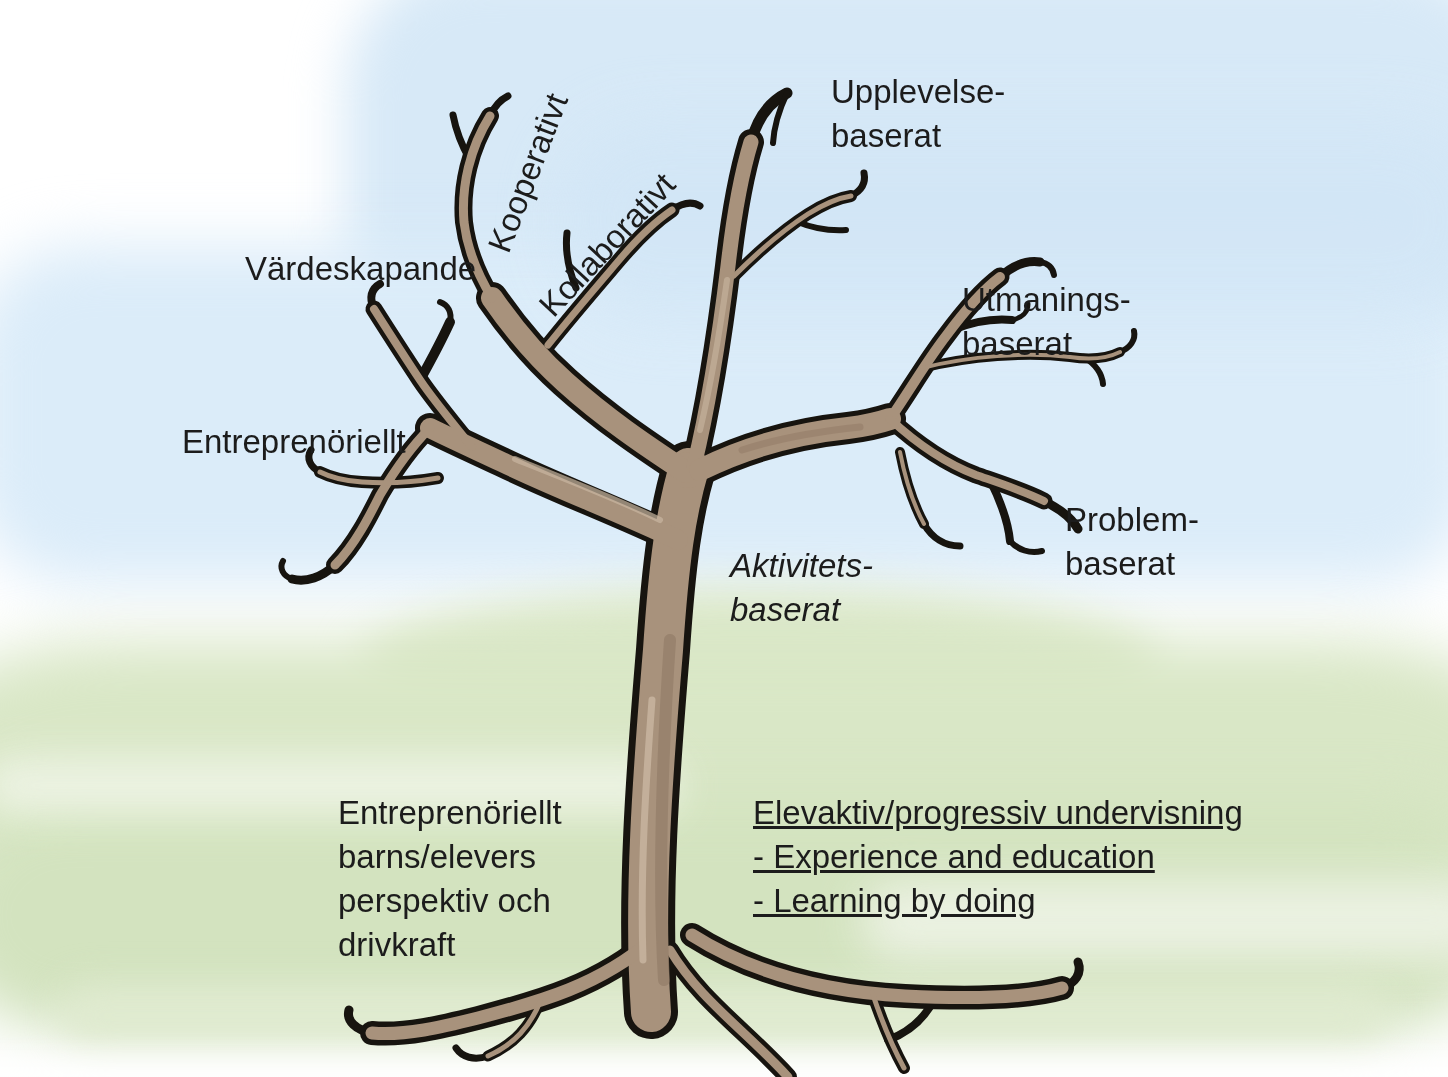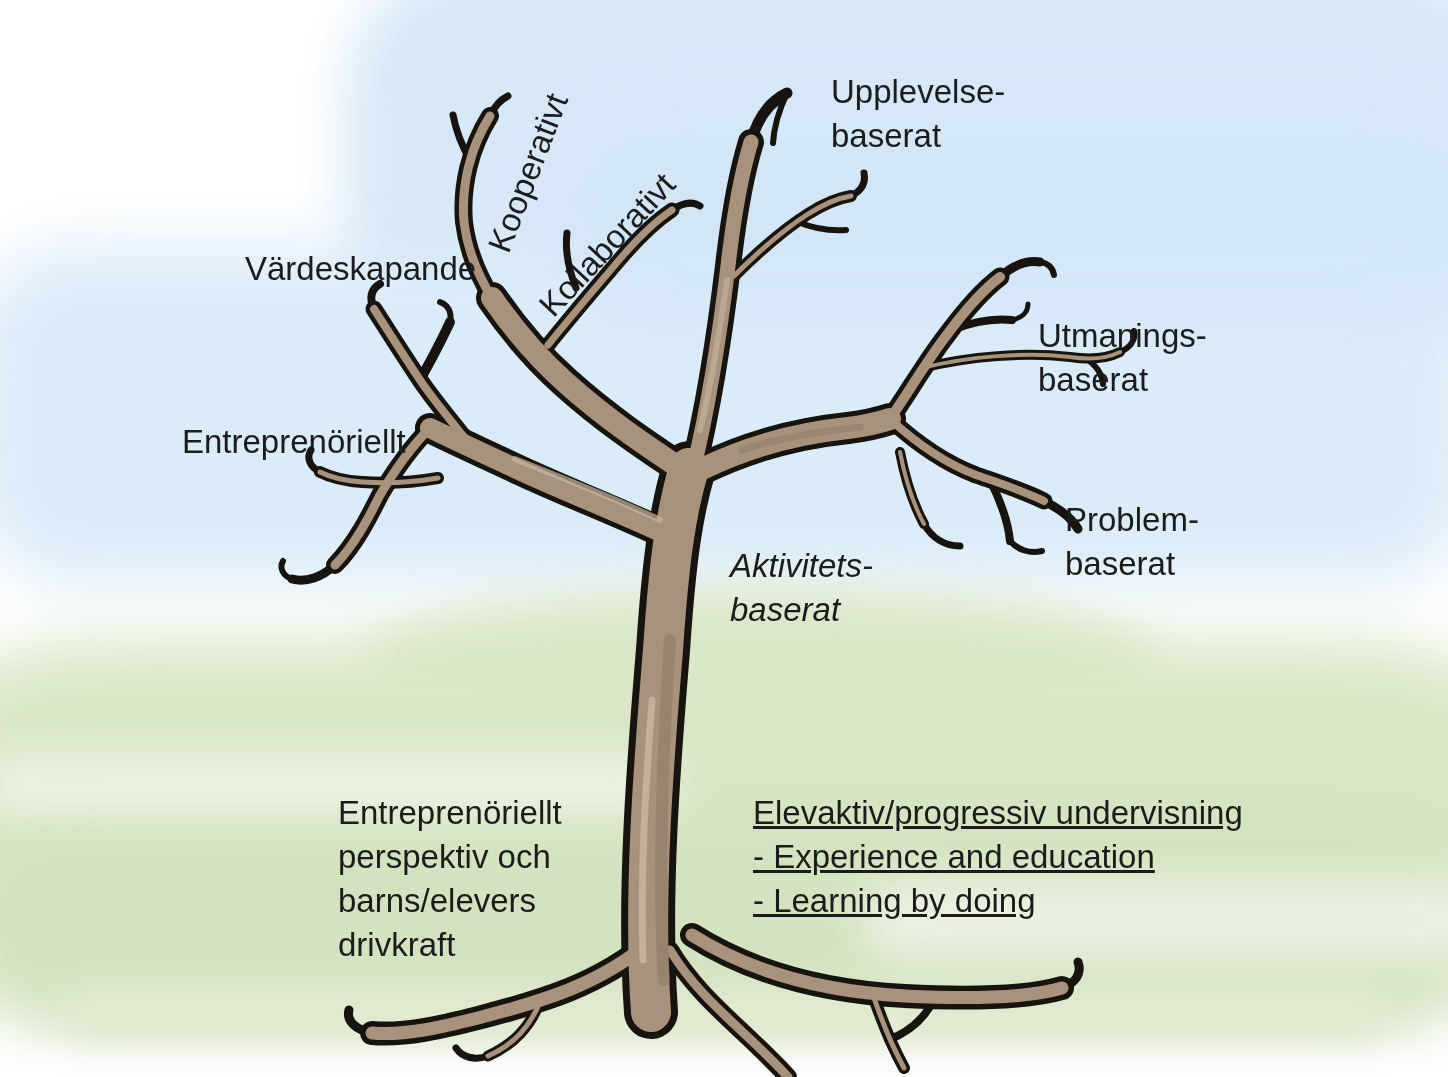--- a/index.html
+++ b/index.html
@@ -22,21 +22,21 @@
   .grd-fade{top:1035px;left:-20px;right:-20px;height:60px;background:linear-gradient(#ffffff00,#ffffffee);filter:blur(6px);}
 
   svg.tree{position:absolute;inset:0;}
 
   .lbl{position:absolute;font-size:33px;line-height:44px;white-space:nowrap;}
   .rot{transform-origin:0 100%;line-height:40px;}
   .koop{left:517px;top:218px;transform:rotate(-69deg);}
   .kolla{left:560px;top:285px;transform:rotate(-47deg);}
   .upplevelse{left:795px;top:70px;margin-left:36px;}
   .vardeskapande{left:217px;top:247px;margin-left:28px;}
-  .utmanings{left:1038px;top:278px;margin-top:36px;}
+  .utmanings{left:962px;top:278px;}
   .entreprenoriellt{left:182px;top:420px;}
   .problem{left:1065px;top:498px;}
   .aktivitets{left:730px;top:544px;font-style:italic;}
   .bottom-left{left:338px;top:791px;line-height:44px;}
   .bottom-right{left:753px;top:791px;line-height:44px;text-decoration:underline;}
 </style>
 </head>
 <body>
 
 <div id="canvas">
@@ -169,22 +169,22 @@
     <div>Problem-</div>
     <div>baserat</div>
   </div>
   <div class="lbl aktivitets">
     <div>Aktivitets-</div>
     <div>baserat</div>
   </div>
 
   <div class="lbl bottom-left">
     <div>Entreprenöriellt</div>
+    <div>barns/elevers</div>
     <div>perspektiv och</div>
-    <div>barns/elevers</div>
     <div>drivkraft</div>
   </div>
   <div class="lbl bottom-right">
     <div>Elevaktiv/progressiv undervisning</div>
     <div>- Experience and education</div>
     <div>- Learning by doing</div>
   </div>
 
 </div>
 

